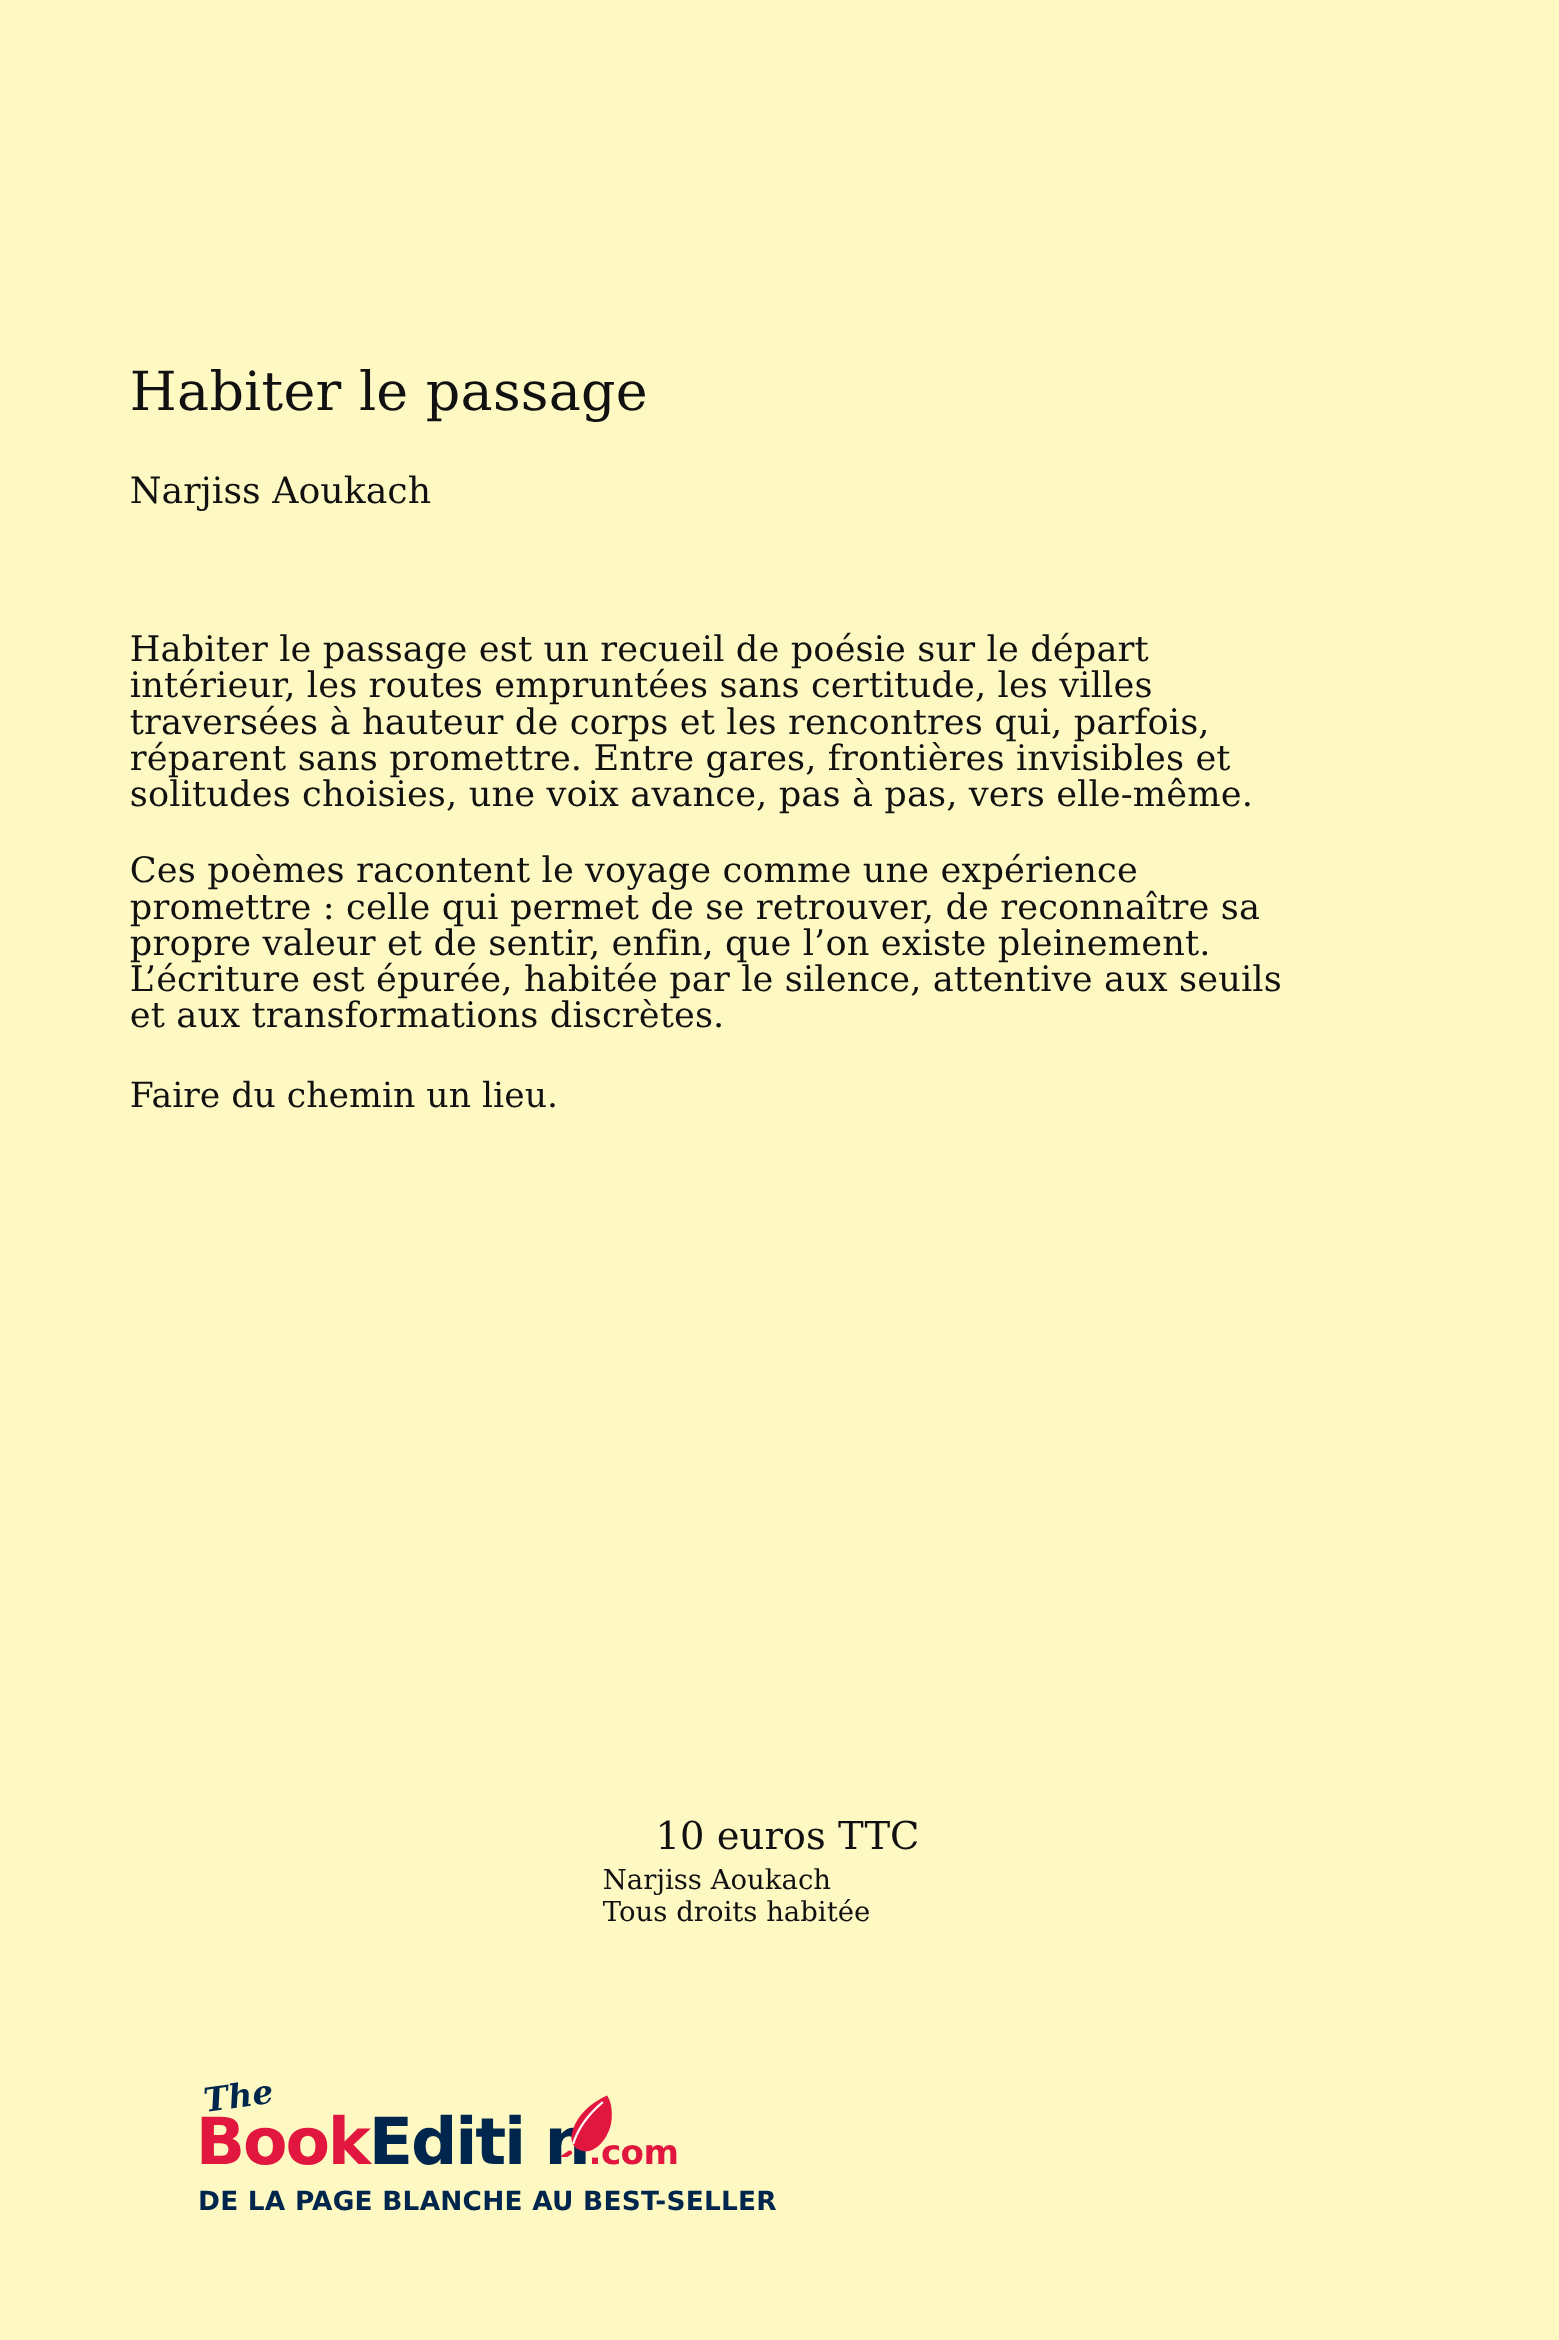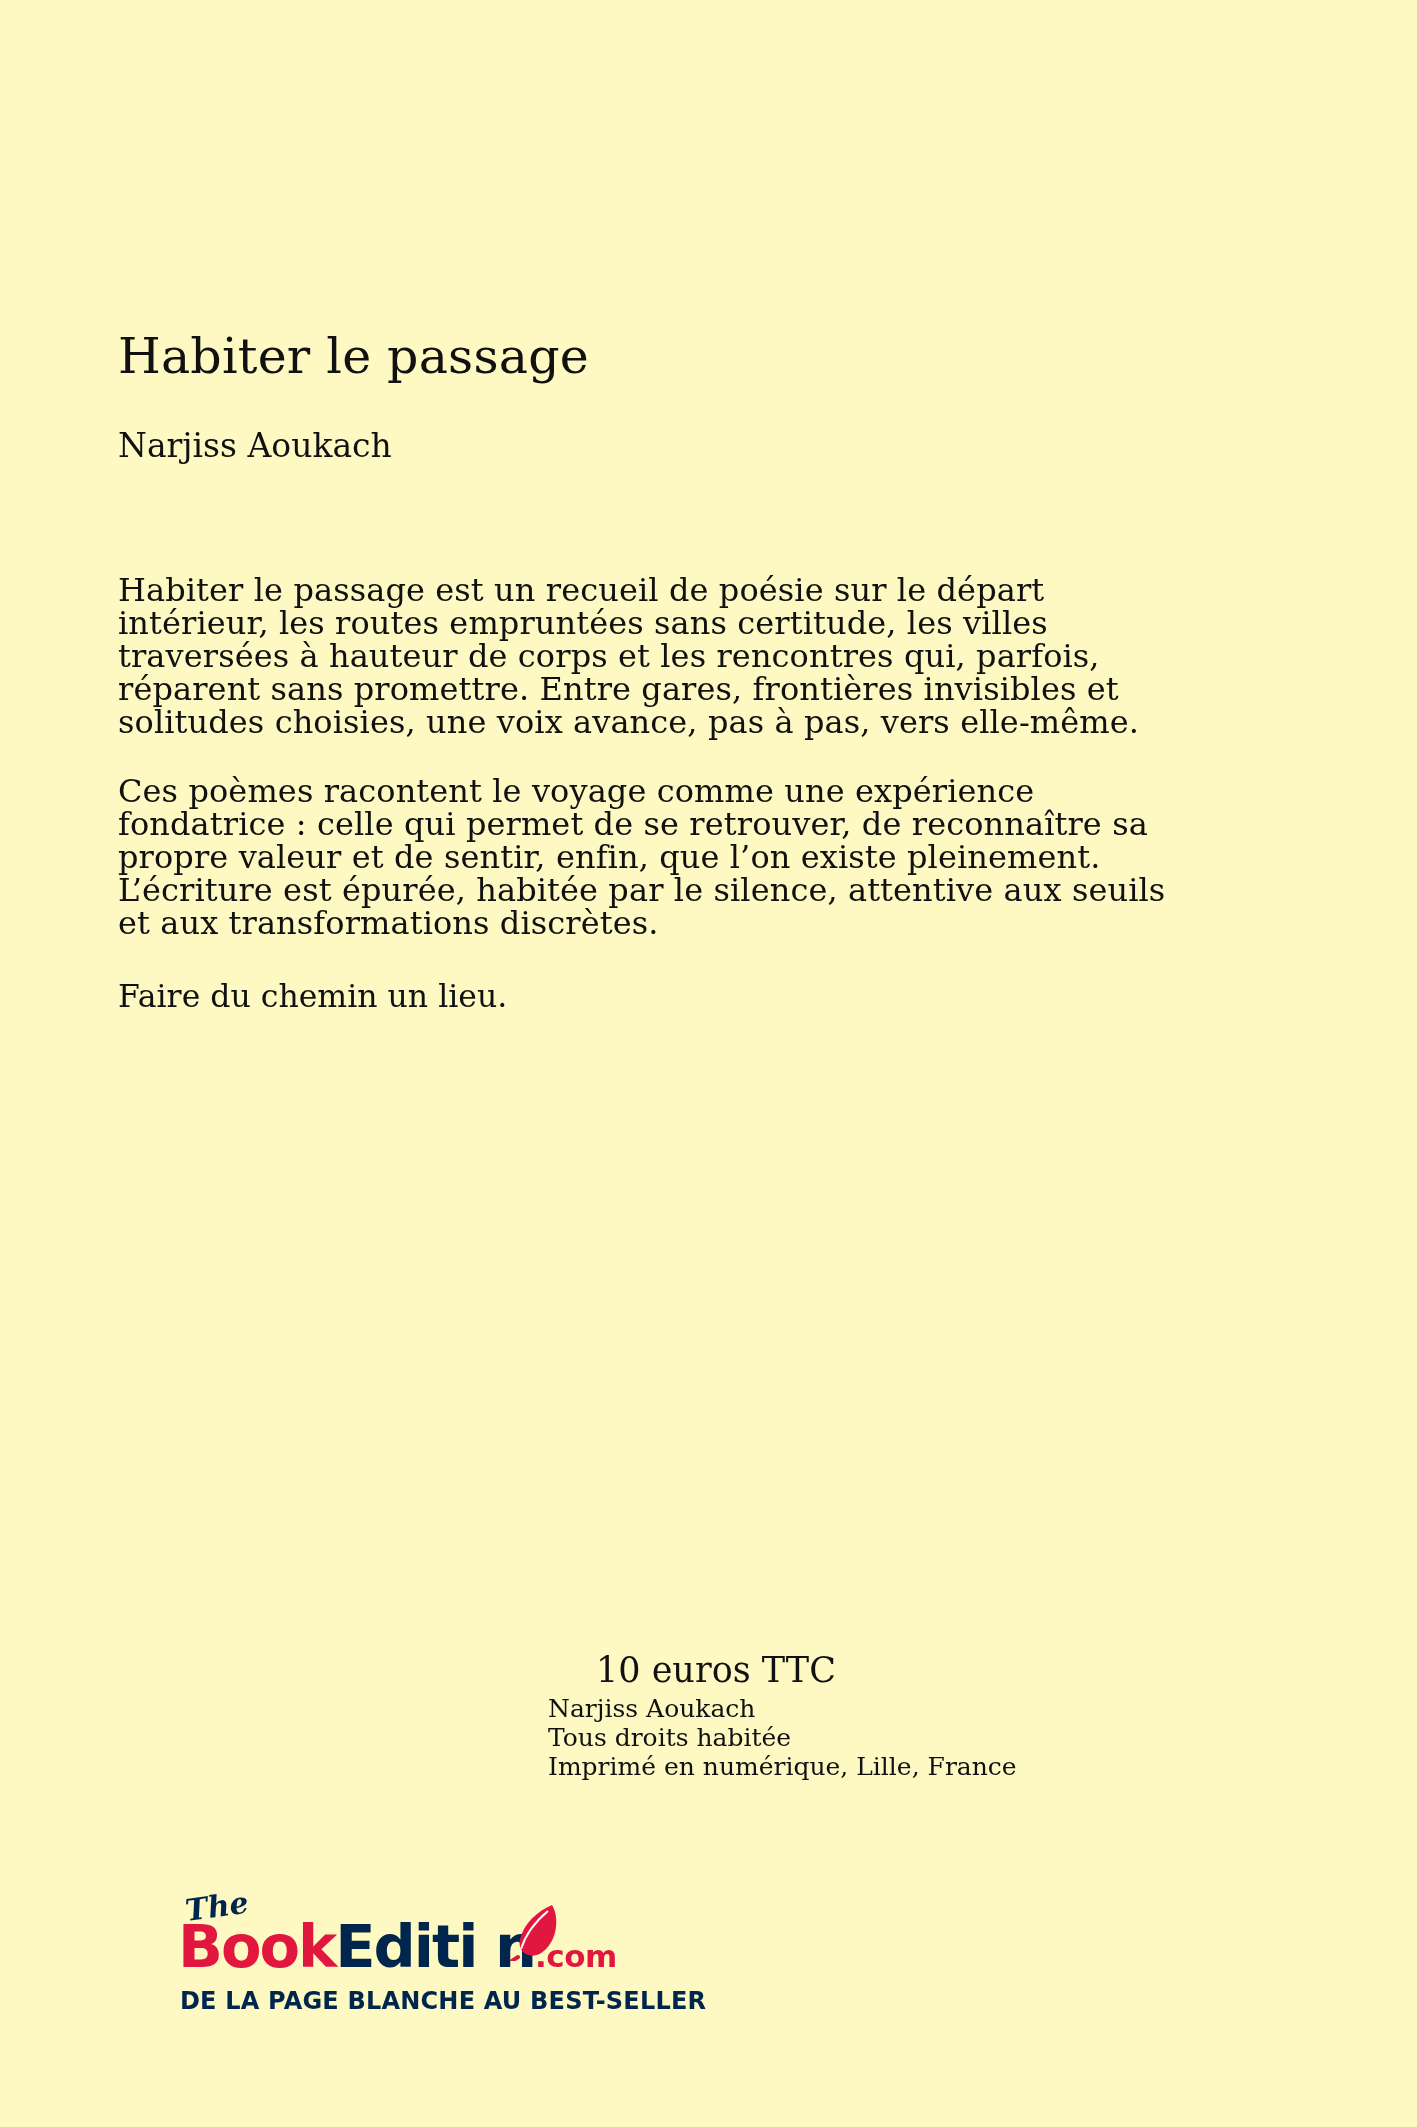--- a/index.html
+++ b/index.html
@@ -152,33 +152,32 @@
 <body>
 
 <div class="page">
 
   <div class="content">
     <h1 class="book-title">Habiter le passage</h1>
     <div class="book-author">Narjiss Aoukach</div>
 
     <div class="blurb">
       <p>Habiter le passage est un recueil de poésie sur le départ intérieur, les routes empruntées sans certitude, les villes traversées à hauteur de corps et les rencontres qui, parfois, réparent sans promettre. Entre gares, frontières invisibles et solitudes choisies, une voix avance, pas à pas, vers elle-même.</p>
-      <p>Ces poèmes racontent le voyage comme une expérience fondatrice : celle qui permet de se retrouver, de reconnaître sa propre valeur et de sentir, enfin, que l’on existe pleinement. L’écriture est épurée, habitée par le silence, attentive aux seuils et aux transformations discrètes.</p>
+      <p>Ces poèmes racontent le voyage comme une expérience promettre : celle qui permet de se retrouver, de reconnaître sa propre valeur et de sentir, enfin, que l’on existe pleinement. L’écriture est épurée, habitée par le silence, attentive aux seuils et aux transformations discrètes.</p>
     </div>
 
     <div class="closing">
       <div class="line">Faire du chemin un lieu.</div>
     </div>
   </div>
 
   <div class="colophon">
     <div class="price">10 euros TTC</div>
     <div class="meta">Narjiss Aoukach</div>
     <div class="meta">Tous droits habitée</div>
-    <div class="meta">Imprimé en numérique, Lille, France</div>
   </div>
 
   <div class="logo">
     <div class="the">The</div>
     <div class="wordmark">
       <span class="book">Book</span><span class="edition">Editi n</span><span class="dotcom">.com</span>
     </div>
     <svg class="feather" viewBox="0 0 52 58">
       <path d="M44 2 C30 8, 16 20, 12 36 C10 44, 14 50, 20 52 C32 56, 46 42, 48 24 C49 14, 47 7, 44 2 Z" fill="#e2173f"></path>
       <path d="M40 8 C28 18, 18 30, 13 46" stroke="#ffffff" stroke-width="2" fill="none"></path>

